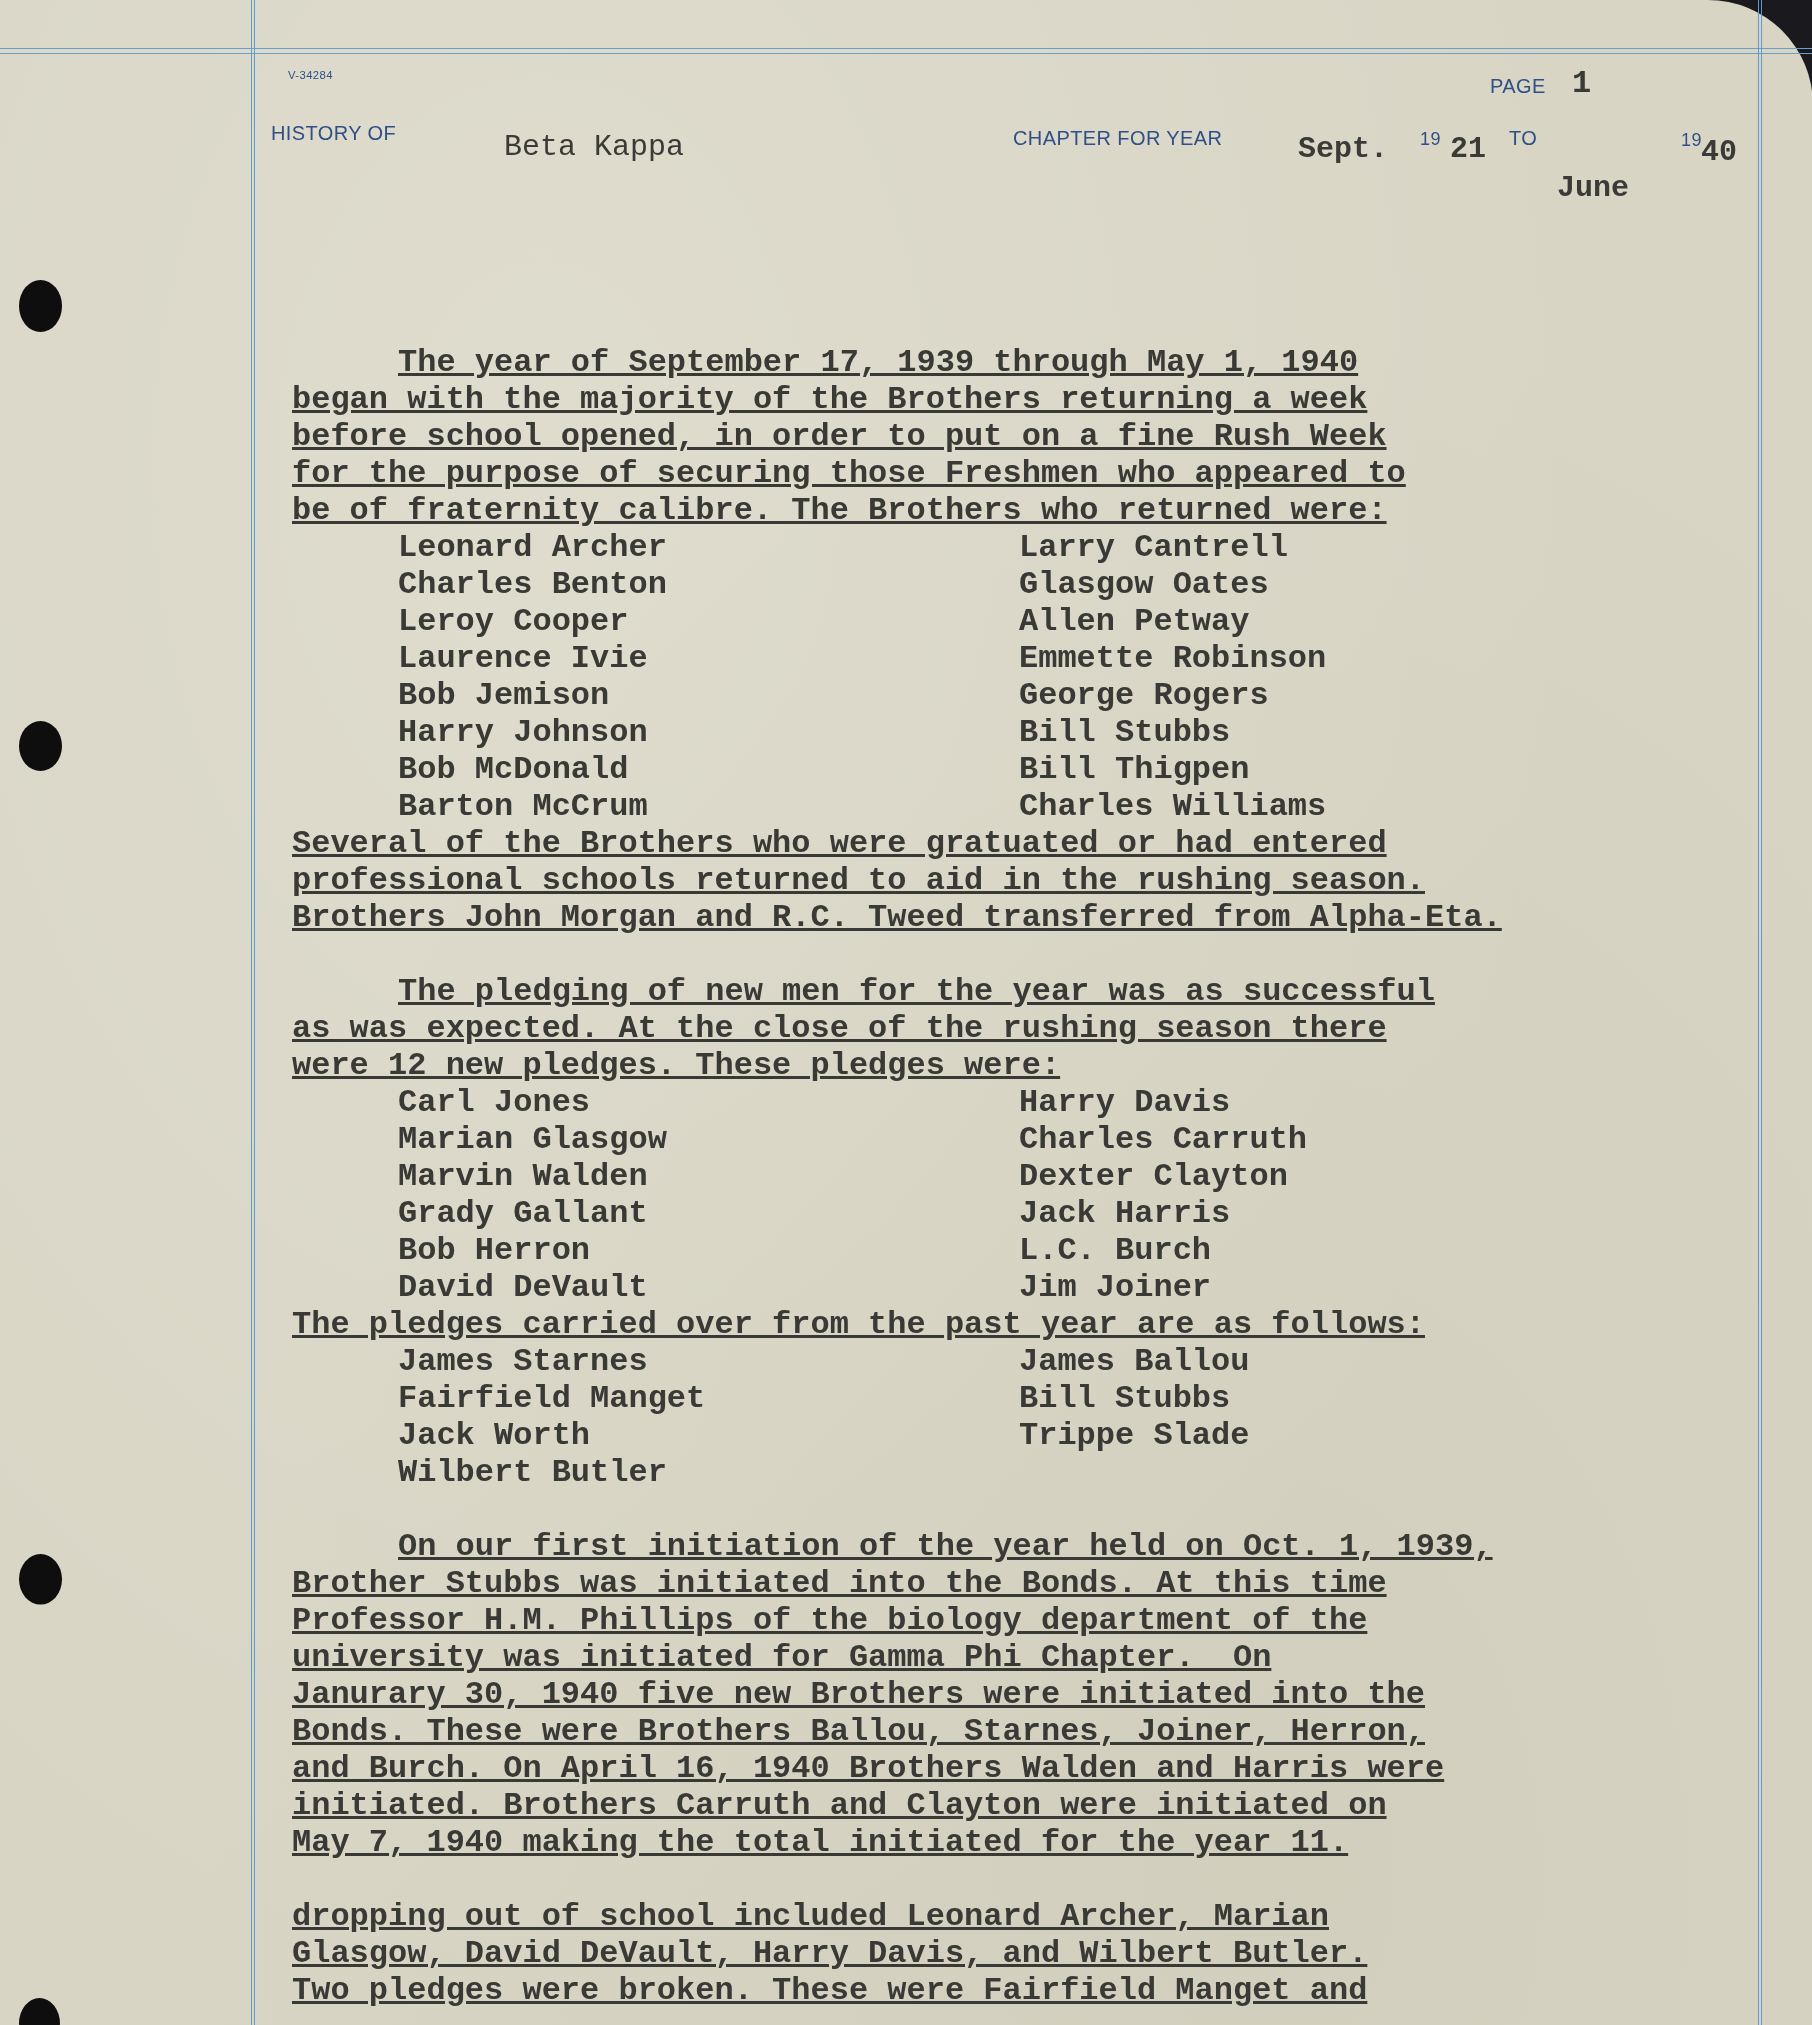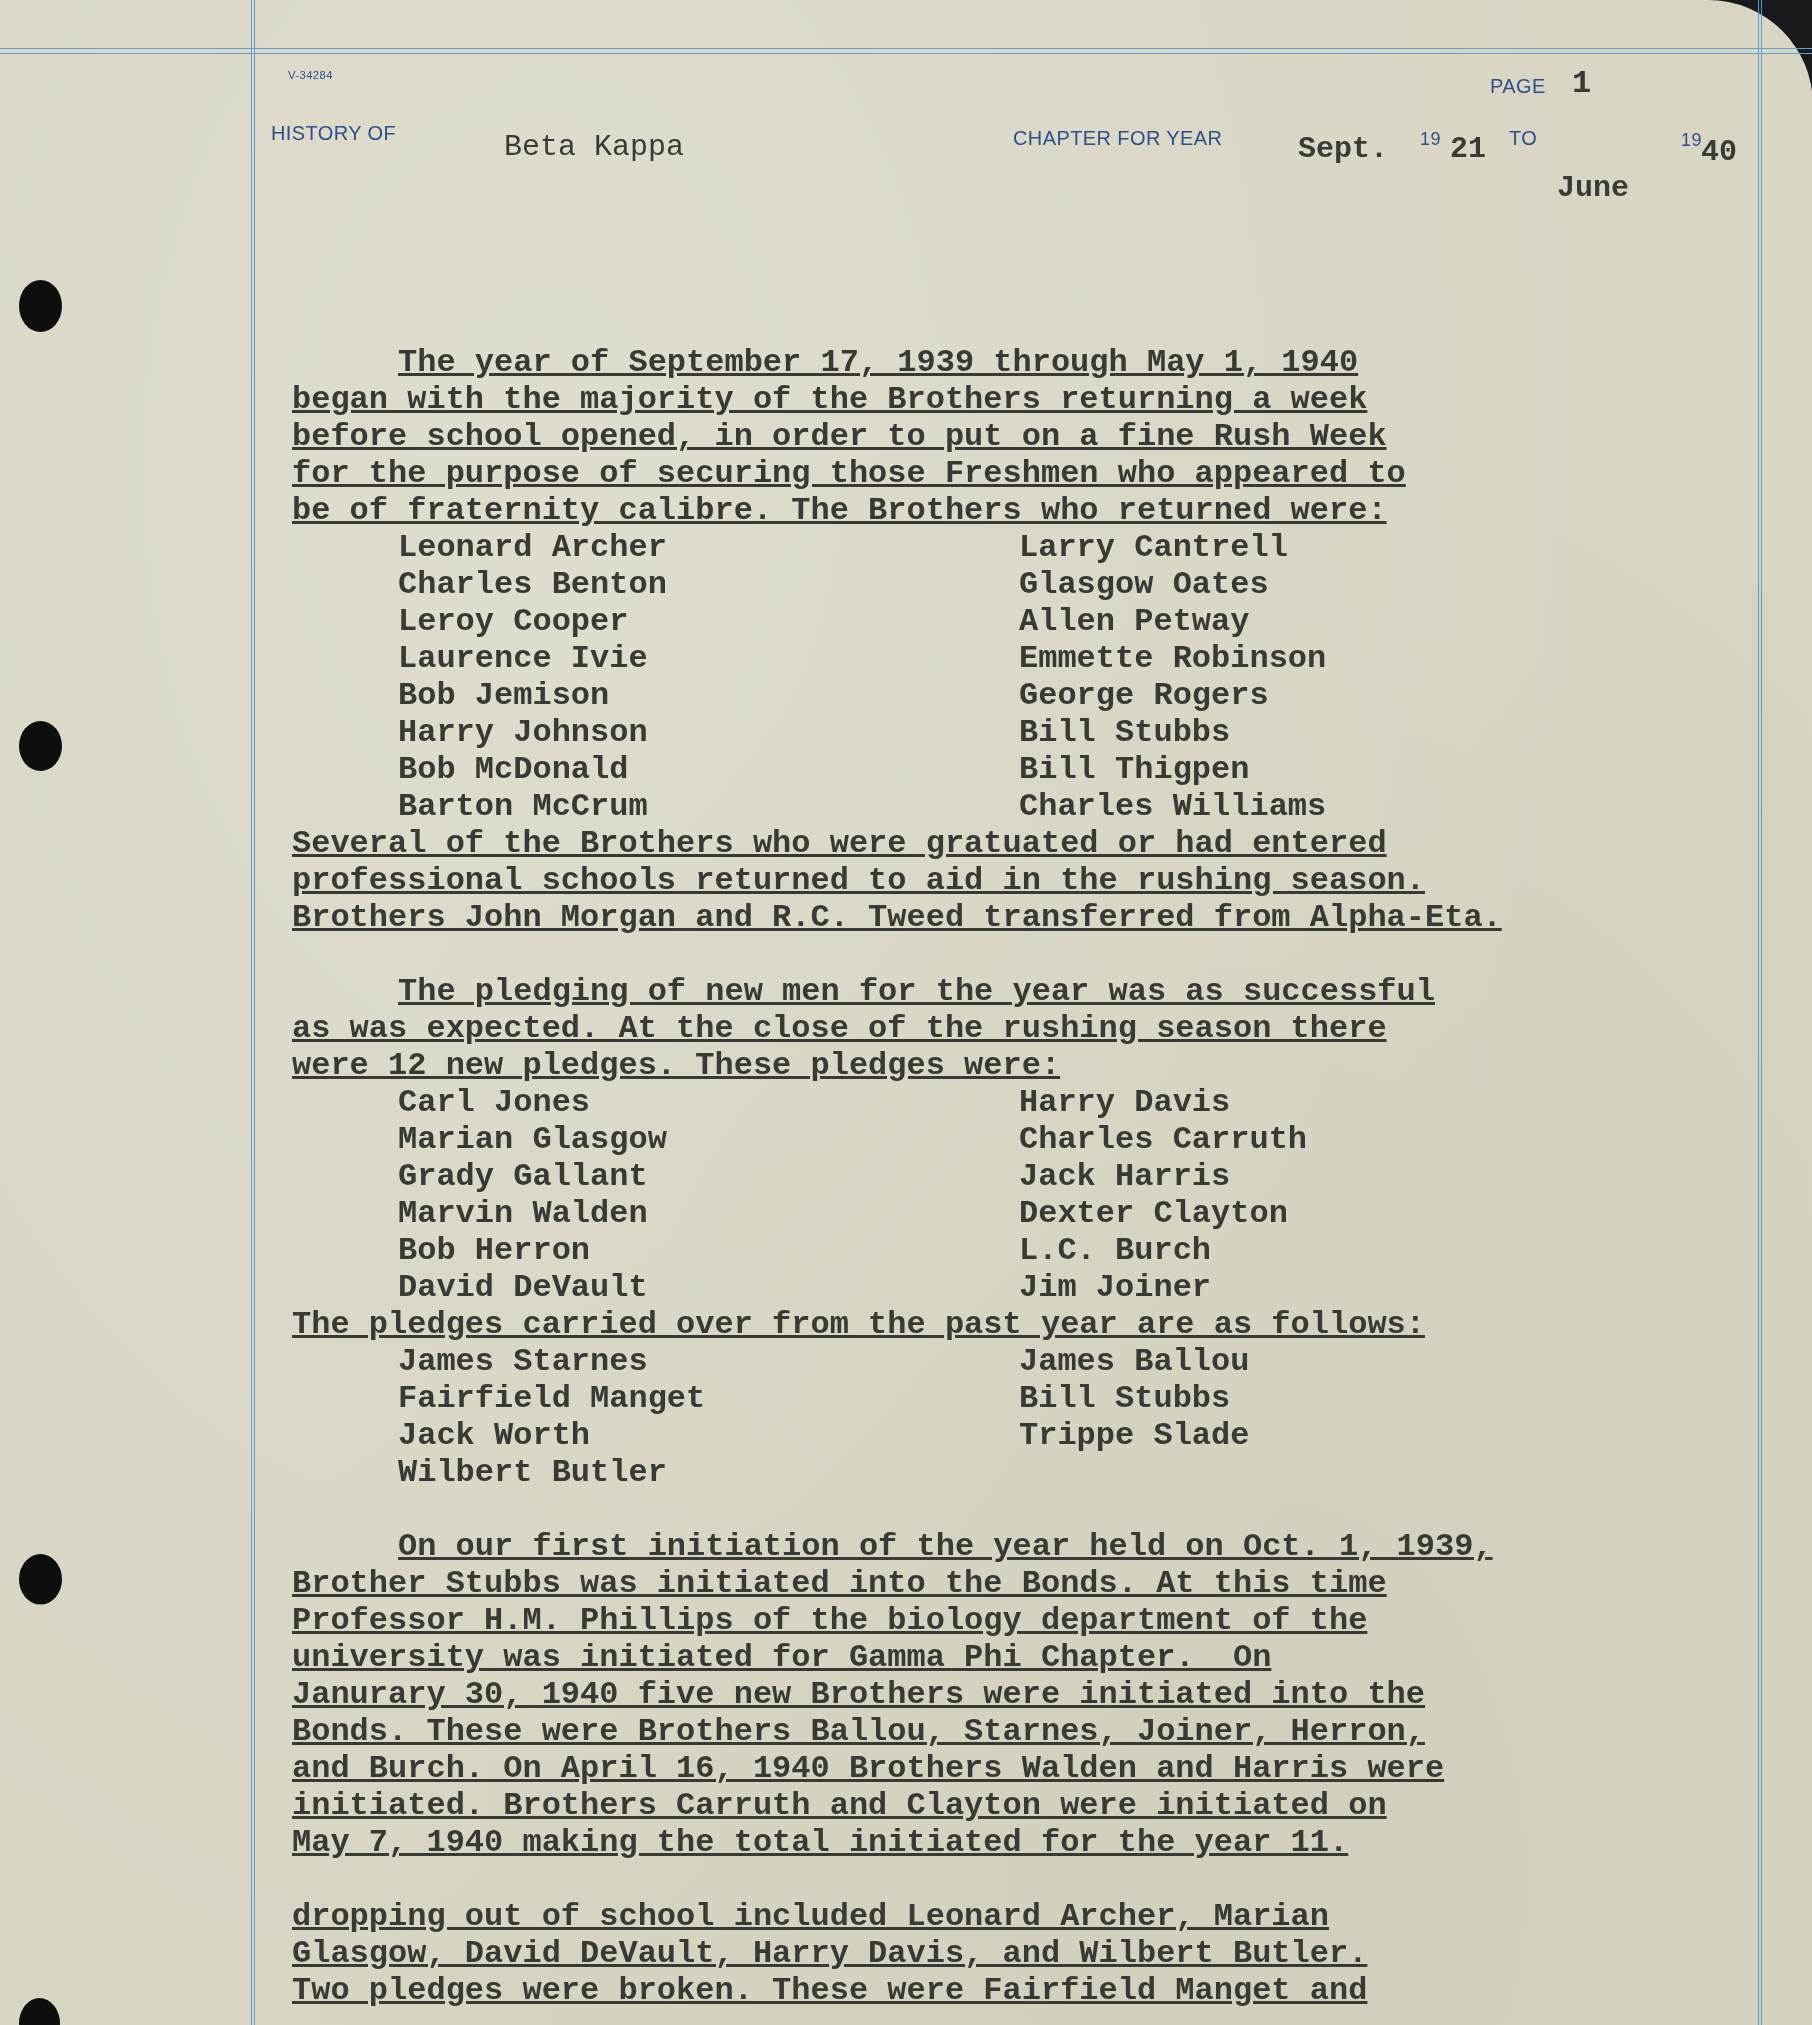--- a/index.html
+++ b/index.html
@@ -82,22 +82,22 @@
 
     <div class="gap"></div>
 
     <div class="line indent">The pledging of new men for the year was as successful</div>
     <div class="line">as was expected. At the close of the rushing season there</div>
     <div class="line">were 12 new pledges. These pledges were:</div>
 
     <div class="names">
       <div class="name-row"><span class="name-left">Carl Jones</span><span class="name-right">Harry Davis</span></div>
       <div class="name-row"><span class="name-left">Marian Glasgow</span><span class="name-right">Charles Carruth</span></div>
+      <div class="name-row"><span class="name-left">Marvin Walden</span><span class="name-right">Dexter Clayton</span></div>
       <div class="name-row"><span class="name-left">Grady Gallant</span><span class="name-right">Jack Harris</span></div>
-      <div class="name-row"><span class="name-left">Marvin Walden</span><span class="name-right">Dexter Clayton</span></div>
       <div class="name-row"><span class="name-left">Bob Herron</span><span class="name-right">L.C. Burch</span></div>
       <div class="name-row"><span class="name-left">David DeVault</span><span class="name-right">Jim Joiner</span></div>
     </div>
 
     <div class="line">The pledges carried over from the past year are as follows:</div>
 
     <div class="names">
       <div class="name-row"><span class="name-left">James Starnes</span><span class="name-right">James Ballou</span></div>
       <div class="name-row"><span class="name-left">Fairfield Manget</span><span class="name-right">Bill Stubbs</span></div>
       <div class="name-row"><span class="name-left">Jack Worth</span><span class="name-right">Trippe Slade</span></div>

